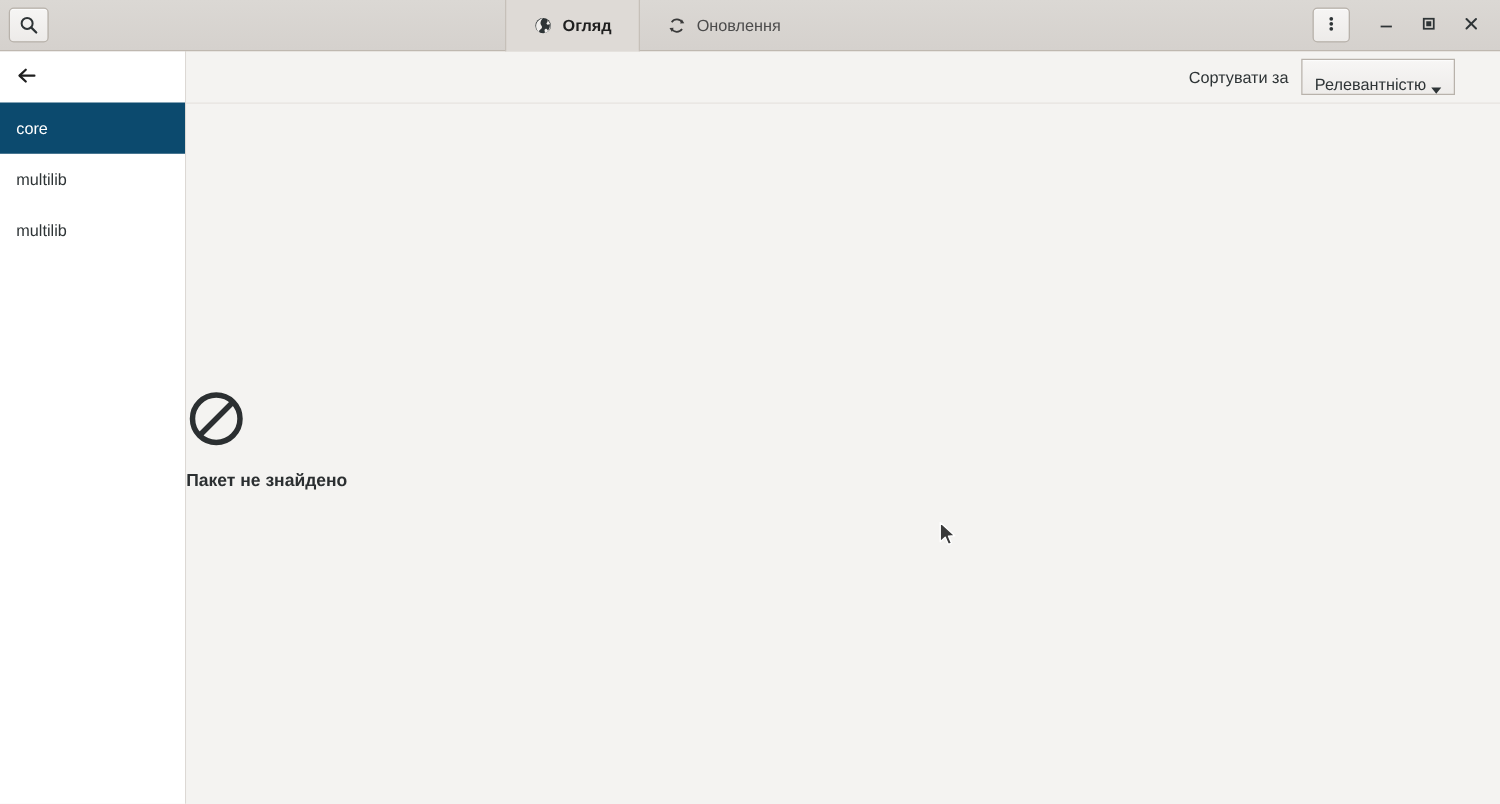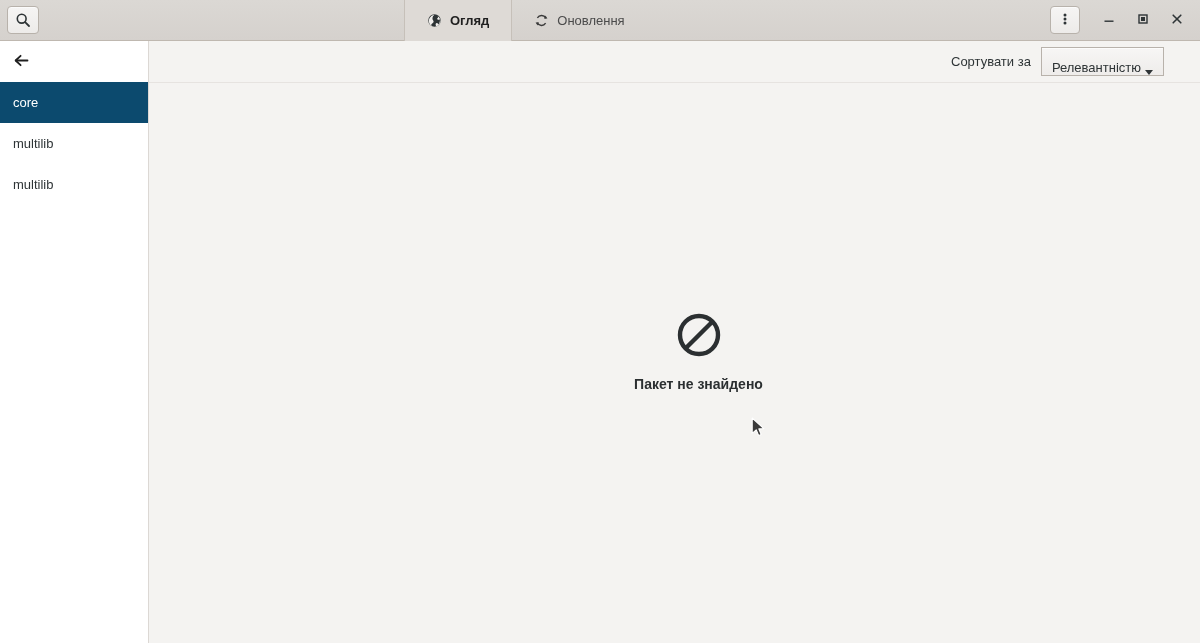--- a/index.html
+++ b/index.html
@@ -210,22 +210,20 @@
     min-height: 0;
     position: relative;
   }
   .empty-inner {
     position: absolute;
     top: 228px;
     left: 0;
     right: 0;
     display: flex;
     flex-direction: column;
-    align-items: center;
-    padding-left: 48px;
   }
   .empty-icon { margin-bottom: 14px; }
   .empty-title {
     font-size: 14px;
     font-weight: bold;
     color: #2b2f31;
   }
 
   
   .cursor {

